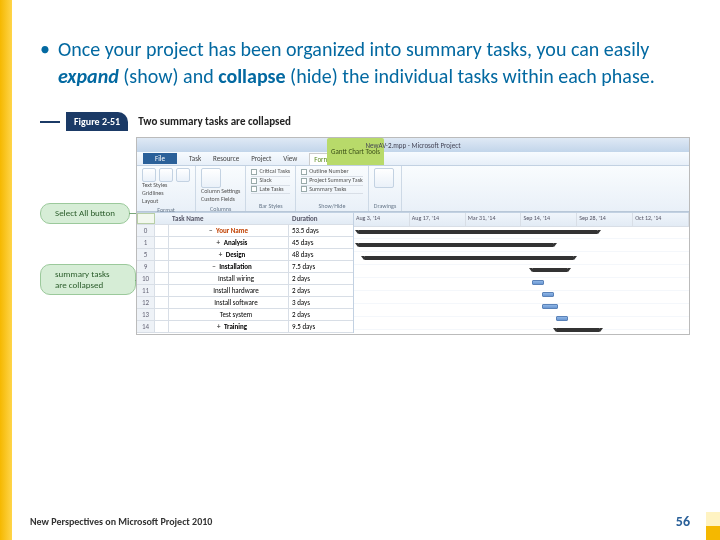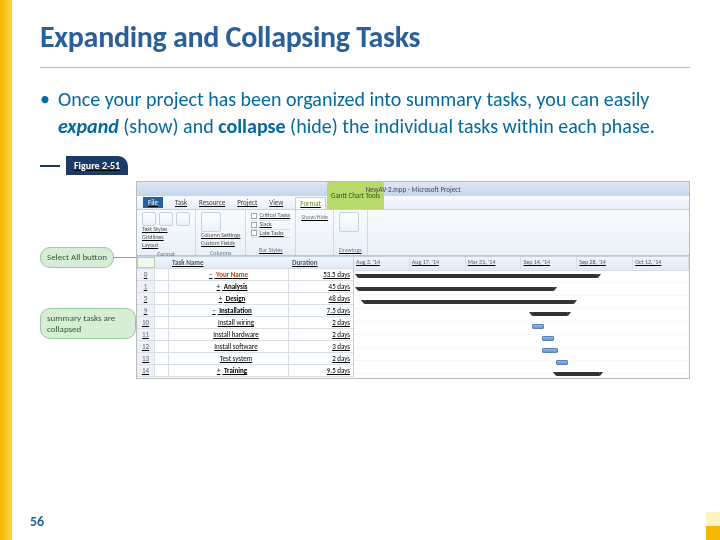--- a/index.html
+++ b/index.html
@@ -5,59 +5,59 @@
   * { margin: 0; padding: 0; box-sizing: border-box; }
   html, body { width: 720px; height: 540px; font-family: Calibri, Arial, sans-serif; background: #fff; overflow: hidden; }
   .slide { position: relative; width: 720px; height: 540px; background: #fff; }
   .gold-bar { position: absolute; left: 0; top: 0; width: 12px; height: 540px; background: linear-gradient(to right, #f5b800, #ffd54a); }
   .content { position: absolute; left: 40px; right: 30px; top: 18px; bottom: 30px; }
   .title { color: #2a6099; font-size: 30px; font-weight: 700; letter-spacing: -0.3px; padding-bottom: 12px; border-bottom: 1px solid #bbb; }
   .bullet { margin-top: 18px; font-size: 20px; line-height: 1.35; color: #0369a1; padding-left: 18px; position: relative; }
   .bullet::before { content: "•"; position: absolute; left: 0; top: 0; }
   .italic { font-style: italic; font-weight: 700; }
   .bold { font-weight: 700; }
-  .figure-wrap { margin-top: 16px; text-decoration: underline; }
+  .figure-wrap { margin-top: 22px; }
   .fig-header { display: flex; align-items: center; }
   .fig-label { background: #1b3a66; color: #fff; font-size: 10px; font-weight: 700; padding: 3px 8px; border-top-right-radius: 10px; margin-right: 10px; }
   .fig-caption { font-size: 11px; font-weight: 700; color: #222; }
   .fig-line { height: 2px; background: #1b3a66; width: 20px; margin-right: 6px; }
   .fig-body { position: relative; margin-top: 6px; display: flex; }
   .callouts { width: 96px; flex-shrink: 0; position: relative; }
-  .callout-pill { font-size: 9px; color: #2a5c2a; background: #d6edd6; border: 1px solid #9bc99b; border-radius: 10px; padding: 4px 6px; margin-bottom: 40px; display: inline-block; line-height: 1.2; position: relative; }
+  .callout-pill { font-size: 9px; color: #2a5c2a; background: #d6edd6; border: 1px solid #9bc99b; border-radius: 10px; padding: 4px 14px; margin-bottom: 40px; display: inline-block; line-height: 1.2; position: relative; }
   .callout-1 { margin-top: 66px; }
   .callout-2 { margin-top: 0; }
   .callout-pill::after { content: ""; position: absolute; right: -36px; top: 50%; width: 36px; height: 1px; background: #7aa87a; }
   .screenshot { flex: 1; border: 1px solid #bbb; background: #fff; font-size: 8px; position: relative; overflow: hidden; min-height: 184px; }
   .titlebar { height: 14px; background: linear-gradient(#dfe9f5, #c2d5ea); display: flex; align-items: center; justify-content: center; color: #445; font-size: 7px; position: relative; }
   .titlebar .center-label { position: absolute; left: 190px; top: 0; height: 27px; display: flex; align-items: center; background: #b8da6a; color: #3b5018; padding: 0 4px; border-radius: 2px 2px 0 0; }
   .titlebar .filename { position: absolute; left: 50%; transform: translateX(-50%); color: #445; }
   .tabs { height: 14px; background: linear-gradient(#f7fbff, #e7eff8); border-bottom: 1px solid #c2d1e2; display: flex; align-items: center; padding-left: 6px; gap: 12px; color: #444; }
   .tabs span { font-size: 7px; }
   .tabs .active { background: #fff; padding: 1px 4px; border: 1px solid #ccc; border-bottom: none; }
-  .tabs .file-tab { background: #2a6099; color: #fff; padding: 1px 5px; }
+  .tabs .file-tab { background: #2a6099; color: #fff; padding: 1px 12px; }
   .tabs .format-tab { color: #5b8c1f; }
   .ribbon { height: 46px; background: linear-gradient(#f9fcfe, #e9f0f8); border-bottom: 1px solid #b8c7d8; display: flex; }
   .rgroup { border-right: 1px solid #cdd9e6; padding: 2px 5px 1px 5px; display: flex; flex-direction: column; justify-content: space-between; }
   .rgroup .icons { display: flex; gap: 3px; flex-wrap: wrap; }
   .ricon { width: 14px; height: 14px; border: 1px solid #c3d2e2; background: linear-gradient(#fff, #eaf1f9); border-radius: 2px; }
   .ricon.big { width: 20px; height: 20px; }
   .rgroup .label { font-size: 6px; color: #6a7a8c; text-align: center; margin-top: 1px; }
   .rgroup .lines { font-size: 6px; color: #555; line-height: 1.3; }
   .rgroup .lines .row { display:flex; align-items:center; gap:2px; }
   .dot { width:6px; height:6px; border:1px solid #9aa; background:#fff; display:inline-block; }
   .grid-area { position: relative; display: flex; border-top: 1px solid #c2d1e2; }
   .left-grid { width: 216px; }
   .headers, .row { display: grid; grid-template-columns: 18px 14px 120px 64px; border-bottom: 1px solid #d8dee6; }
   .headers div, .row div { padding: 1px 3px; font-size: 7px; white-space: nowrap; overflow: hidden; text-overflow: ellipsis; }
   .headers { background: linear-gradient(#f0f5fb, #e2ebf5); font-weight: 600; color: #556; }
   .select-all { background: #f2f8ee; border: 1px solid #b8cfa6; }
   .row .cell-id { background: #eef2f7; color: #667; text-align: center; border-right: 1px solid #d8dee6; }
   .row .cell-ind { border-right: 1px solid #d8dee6; text-align:center; color:#888; }
   .row .cell-name { border-right: 1px solid #d8dee6; text-align: center; }
-  .row .cell-dur { text-align: right; }
+  .row .cell-dur { text-align: left; }
   .row.summary .cell-name { font-weight: 700; }
   .row.top-summary .cell-name { color: #c04000; font-weight: 700; }
   .indent1 { padding-left: 10px !important; }
   .indent2 { padding-left: 18px !important; }
   .expander { color: #555; margin-right: 2px; }
   .gantt { flex: 1; position: relative; border-left: 1px solid #c2d1e2; background:
     repeating-linear-gradient(to bottom, transparent 0 12px, #f4f7fb 12px 13px),
     #fff; }
   .timescale { height: 14px; background: linear-gradient(#f0f5fb, #e2ebf5); border-bottom: 1px solid #d8dee6; display: flex; font-size: 6px; color: #556; }
   .timescale span { flex: 1; border-right: 1px solid #d8dee6; padding: 1px 2px; white-space: nowrap; overflow:hidden; }
@@ -75,30 +75,30 @@
 </style>
 </head>
 <body>
 
 <div class="slide">
   <div class="gold-bar"></div>
   <div class="accent-sq2"></div>
   <div class="accent-sq"></div>
 
   <div class="content">
-    <h1 class="title">Expanding and Collapsing Tasks</h1>
 
     <p class="bullet">
       <span>Once your project has been organized into summary tasks, you can easily </span><span class="italic">expand</span><span> (show) and </span><span class="bold">collapse</span><span> (hide) the individual tasks within each phase.</span>
     </p>
 
     <div class="figure-wrap">
       <div class="fig-header">
         <div class="fig-line"></div>
         <div class="fig-label">Figure 2-51</div>
+        <div class="fig-caption">Two summary tasks are collapsed</div>
       </div>
 
       <div class="fig-body">
         <div class="callouts">
           <div class="callout-pill callout-1">Select All button</div>
           <div class="callout-pill callout-2">summary tasks are collapsed</div>
         </div>
 
         <div class="screenshot">
           <div class="titlebar">
@@ -148,20 +148,34 @@
                     <span>Slack</span>
                   </div>
                 <div class="row">
                     <span class="dot"></span>
                     <span>Late Tasks</span>
                   </div>
               </div>
               <div class="label">Bar Styles</div>
             </div>
             <div class="rgroup">
+              <div class="lines">
+                <div class="row">
+                    <span class="dot"></span>
+                    <span>Outline Number</span>
+                  </div>
+                <div class="row">
+                    <span class="dot"></span>
+                    <span>Project Summary Task</span>
+                  </div>
+                <div class="row">
+                    <span class="dot"></span>
+                    <span>Summary Tasks</span>
+                  </div>
+              </div>
               <div class="label">Show/Hide</div>
             </div>
             <div class="rgroup">
               <div class="icons">
                   <div class="ricon big"></div>
                 </div>
               <div class="label">Drawings</div>
             </div>
           </div>
 
@@ -249,15 +263,16 @@
               <div class="bar task-bar" style="top:103px; left:202px; width:12px;"></div>
               <div class="bar summary-bar" style="top:115px; left:202px; width:44px;"></div>
             </div>
           </div>
         </div>
       </div>
     </div>
   </div>
 
   <div class="footer">
+    <div class="footer-left">New Perspectives on Microsoft Project 2010</div>
     <div class="footer-right">56</div>
   </div>
 </div>
 
 </body></html>

